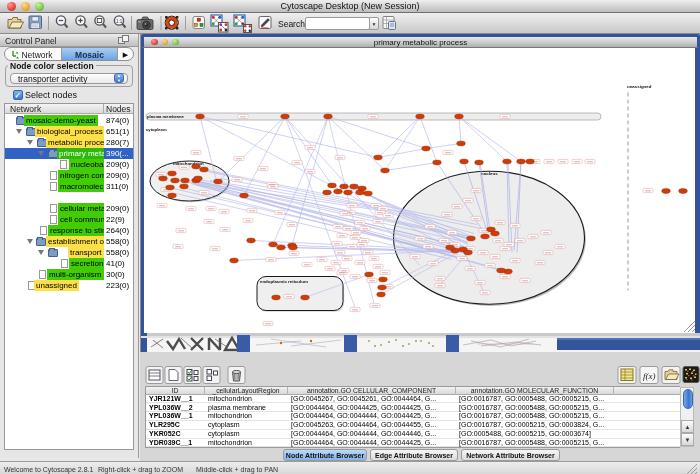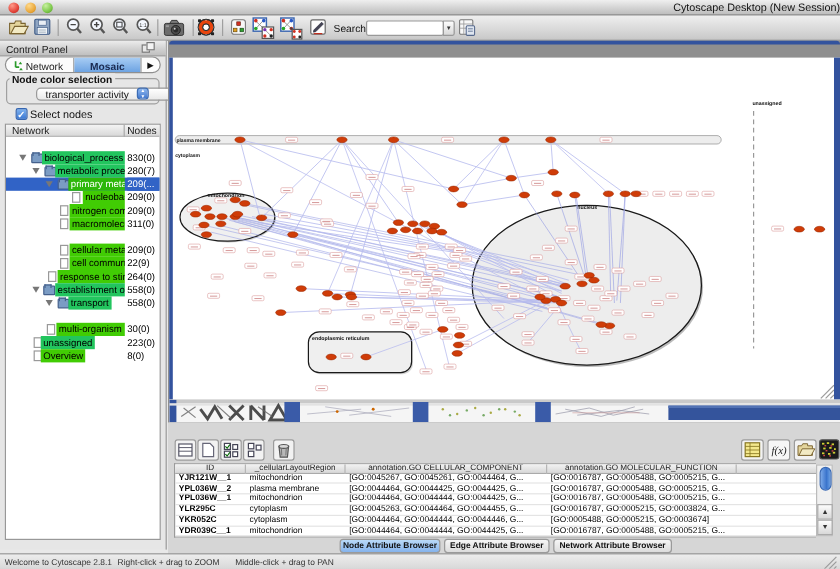--- a/index.html
+++ b/index.html
@@ -4,56 +4,56 @@
 <style>
 * { margin:0; padding:0; box-sizing:border-box; }
 html,body { width:700px; height:474px; overflow:hidden; font-family:"Liberation Sans",sans-serif; }
 body { position:relative; background:#e8e8e8; }
 .abs { position:absolute; }
 
 #titlebar { left:0; top:0; width:700px; height:13px;
   background:linear-gradient(#efefef,#d3d3d3 55%,#bdbdbd);
   border-bottom:1px solid #6f6f6f; }
 #titlebar .tl { width:9px; height:9px; border-radius:50%; top:2px; }
-#title-text { width:700px; top:1px; text-align:right; font-size:9px; color:#111; }
+#title-text { width:700px; top:1px; text-align:center; font-size:9px; color:#111; }
 
 #toolbar { left:0; top:13px; width:700px; height:21px;
   background:linear-gradient(#efefef,#d8d8d8 60%,#c8c8c8);
   border-bottom:1px solid #8a8a8a; }
 
 #cp { left:0; top:34px; width:139px; height:424px; background:#e6e6e6; border-right:1px solid #9a9a9a;}
 #cp-title { left:0; top:0; width:138px; height:13px;
   background:linear-gradient(#ececec,#cfcfcf 60%,#c0c0c0); border-bottom:1px solid #999;
   font-size:8.5px; color:#222; padding:1.5px 0 0 5px; }
 #cp-tabs { left:4px; top:13px; width:130px; height:14px; border:1px solid #8f8f8f; border-radius:7px;
   background:#fcfcfc; overflow:hidden; display:flex; font-size:8.5px; }
 #tab-net { width:57px; border-right:1px solid #9a9a9a; text-align:center; padding-top:2px; color:#222;}
 #tab-mos { width:56px; border-right:1px solid #9a9a9a; text-align:center; padding-top:2px;
   background:linear-gradient(#a8cdf4,#6da3e2); font-weight:bold; color:#1a2a50;}
 #tab-arr { width:15px; text-align:center; font-size:7px; padding-top:3px; color:#111;}
 #cp-group { left:5px; top:31px; width:128px; height:22px; border:1px solid #a0a0a0; border-radius:4px; }
 #cp-grouplbl { left:8px; top:26.5px; font-size:8.5px; font-weight:bold; color:#111; background:#e6e6e6; padding:0 2px;}
 #cp-combo { left:10px; top:38.5px; width:118px; height:11px; background:linear-gradient(#fff,#e8e8e8); border:1px solid #9a9a9a;
-  border-radius:4px; font-size:8.5px; padding:0.5px 0 0 7px; color:#111;margin-left:20px;}
+  border-radius:4px; font-size:8.5px; padding:0.5px 0 0 7px; color:#111;}
 #cp-combo-btn { left:114px; top:39px; width:10px; height:10px; border-radius:3px;
   background:linear-gradient(#8cb6ee,#4379cf); border:1px solid #3c6cb4;
   color:#fff; font-size:4px; line-height:4.5px; text-align:center;}
 #cp-check { left:13px; top:56px; width:9.5px; height:9.5px; border-radius:2px;
   background:linear-gradient(#7fb2ef,#3a78d4); border:1px solid #3565b0;
   color:#fff; font-size:8px; line-height:9px; text-align:center; font-weight:bold;}
 #cp-checklbl { left:25px; top:56px; font-size:9px; color:#111;}
 
 #tree { left:4px; top:69px; width:130px; height:347px; background:#fff; border:1px solid #989898; overflow:hidden;}
 #tree-head { left:0; top:0; width:128px; height:10px;
   background:linear-gradient(#f4f4f4,#d9d9d9); border-bottom:1px solid #aaa; font-size:8.5px; color:#222;}
 .trow { left:0; width:128px; height:11px; font-size:8px; white-space:nowrap;}
 .chip { position:absolute; top:0px; height:11px; padding:0 2px; color:#000; line-height:11px; overflow:hidden; white-space:nowrap;}
 .cnt { position:absolute; left:101px; top:0; width:27px; line-height:11px; color:#000; background:inherit;}
 .gr { background:#41cc04; }
-.rd { background:#22c55e; }
+.rd { background:#fde047; }
 .sel { background:#3163c6; }
 .sel .chip { background:#2db80a; color:#fff; }
 .sel .cnt { color:#fff; }
 .tri { position:absolute; top:2.5px; width:0; height:0; border-left:3.5px solid transparent;
   border-right:3.5px solid transparent; border-top:5px solid #777;}
 .fold { position:absolute; top:2px; width:10px; height:7.5px; background:#7b9cc4;
   border:1px solid #44608c; border-radius:1px;}
 .fold:before { content:""; position:absolute; left:0px; top:-2px; width:4px; height:2px;
   background:#7b9cc4; border:1px solid #44608c; border-bottom:none;}
 .file { position:absolute; top:1px; width:7px; height:9px; background:#fff; border:1px solid #999;}
@@ -251,37 +251,42 @@
   <div id="cp-combo" class="abs">transporter activity</div>
   <div id="cp-combo-btn" class="abs">▲<br>▼</div>
   <div id="cp-check" class="abs">✓</div>
   <div id="cp-checklbl" class="abs">Select nodes</div>
   <div id="tree" class="abs">
     <div id="tree-head" class="abs">
         <span style="position:absolute;left:5px;top:0">Network</span>
         <span style="position:absolute;left:101px;top:0">Nodes</span>
         <span style="position:absolute;left:98px;top:0;width:1px;height:10px;background:#aaa"></span>
       </div>
+    <div class="trow abs" style="top:11px">
+        <span class="fold" style="left:11px"></span>
+        <span class="chip gr" style="left:19px;max-width:80px">mosaic-demo-yeast</span>
+        <span class="cnt">874(0)</span>
+      </div>
     <div class="trow abs" style="top:22px">
         <span class="tri" style="left:11px"></span>
         <span class="fold" style="left:21px"></span>
         <span class="chip rd" style="left:30px;max-width:69px">biological_process</span>
-        <span class="cnt">830(0)</span>
+        <span class="cnt">651(1)</span>
       </div>
     <div class="trow abs" style="top:33px">
         <span class="tri" style="left:22px"></span>
         <span class="fold" style="left:32px"></span>
         <span class="chip rd" style="left:41px;max-width:58px">metabolic process</span>
         <span class="cnt">280(7)</span>
       </div>
     <div class="trow abs sel" style="top:44px">
         <span class="tri" style="left:33px"></span>
         <span class="fold" style="left:43px"></span>
         <span class="chip" style="left:52px;max-width:47px">primary metabo</span>
-        <span class="cnt">209(...</span>
+        <span class="cnt">390(...</span>
       </div>
     <div class="trow abs" style="top:55px">
         <span class="file" style="left:55px"></span>
         <span class="chip gr" style="left:64px;max-width:35px">nucleobase-</span>
         <span class="cnt">209(0)</span>
       </div>
     <div class="trow abs" style="top:66px">
         <span class="file" style="left:45px"></span>
         <span class="chip gr" style="left:53px;max-width:46px">nitrogen compo</span>
         <span class="cnt">209(0)</span>
@@ -308,43 +313,48 @@
       </div>
     <div class="trow abs" style="top:132px">
         <span class="tri" style="left:22px"></span>
         <span class="fold" style="left:31px"></span>
         <span class="chip rd" style="left:41px;max-width:58px">establishment of lo</span>
         <span class="cnt">558(0)</span>
       </div>
     <div class="trow abs" style="top:143px">
         <span class="tri" style="left:33px"></span>
         <span class="fold" style="left:43px"></span>
-        <span class="chip rd" style="left:52px;max-width:47px">transport</span>
+        <span class="chip rd" style="left:63px;max-width:47px">transport</span>
         <span class="cnt">558(0)</span>
+      </div>
+    <div class="trow abs" style="top:154px">
+        <span class="file" style="left:56px"></span>
+        <span class="chip gr" style="left:64px;max-width:35px">secretion</span>
+        <span class="cnt">41(0)</span>
       </div>
     <div class="trow abs" style="top:165px">
         <span class="file" style="left:34px"></span>
         <span class="chip gr" style="left:42px;max-width:57px">multi-organism pro</span>
         <span class="cnt">30(0)</span>
       </div>
     <div class="trow abs" style="top:176px">
         <span class="file" style="left:23px"></span>
         <span class="chip rd" style="left:29px;max-width:70px">unassigned</span>
         <span class="cnt">223(0)</span>
       </div>
-    <div class="trow abs" style="top:187px">
-        <span class="file" style="left:23px"></span>
-        <span class="chip gr" style="left:29px;max-width:70px">Overview</span>
-        <span class="cnt">8(0)</span>
-      </div>
   </div>
 </div>
 
 <div id="desk" class="abs">
   <div id="nw-top" class="abs"></div>
+    <div id="nw-title" class="abs">primary metabolic process
+    <span class="abs" style="left:7px;top:2px;width:6.5px;height:6.5px;border-radius:50%;background:radial-gradient(circle at 35% 30%,#ff9a8a,#e3443a 60%,#b02020);"></span>
+    <span class="abs" style="left:17.5px;top:2px;width:6.5px;height:6.5px;border-radius:50%;background:radial-gradient(circle at 35% 30%,#ffd98a,#eaa83c 60%,#c07c10);"></span>
+    <span class="abs" style="left:28px;top:2px;width:6.5px;height:6.5px;border-radius:50%;background:radial-gradient(circle at 35% 30%,#c8f0a0,#7cc84a 60%,#4a9020);"></span>
+  </div>
   <div id="nw-canvas" class="abs">
 <svg width="551" height="285.5" viewBox="144 47.5 551 285.5">
 <g>
 <rect x="146" y="112.5" width="455" height="7" rx="3.5" fill="#ededed" stroke="#a0a0a0" stroke-width="0.7"></rect>
 <text x="147" y="117.5" font-size="4.2" font-weight="bold" fill="#111">plasma membrane</text>
 <text x="146" y="130" font-size="4.2" font-weight="bold" fill="#111">cytoplasm</text>
 <ellipse cx="190.6" cy="181.7" rx="39.5" ry="20" fill="#888" opacity="0.35"></ellipse>
 <ellipse cx="189.5" cy="180.5" rx="39.5" ry="20" fill="#f0f0f0" stroke="#1a1a1a" stroke-width="1"></ellipse>
 <text x="173" y="164" font-size="4.4" font-weight="bold" fill="#111">mitochondrion</text>
 <ellipse cx="490.4" cy="238.9" rx="95.5" ry="66.5" fill="#777" opacity="0.5"></ellipse>

